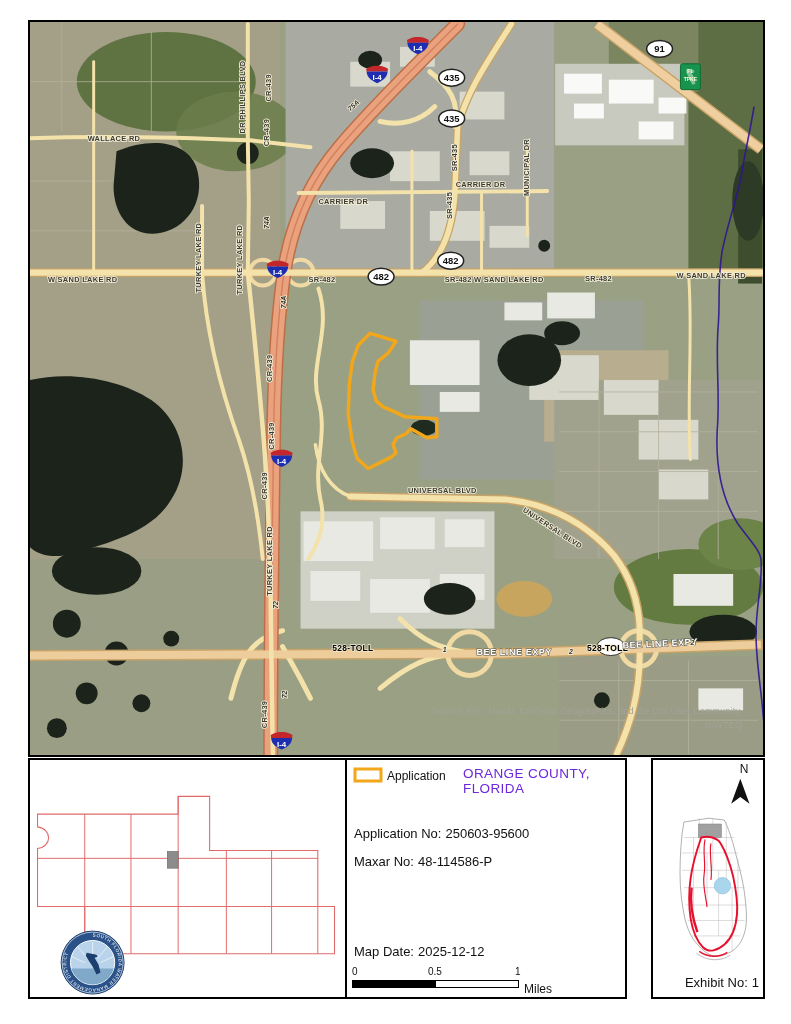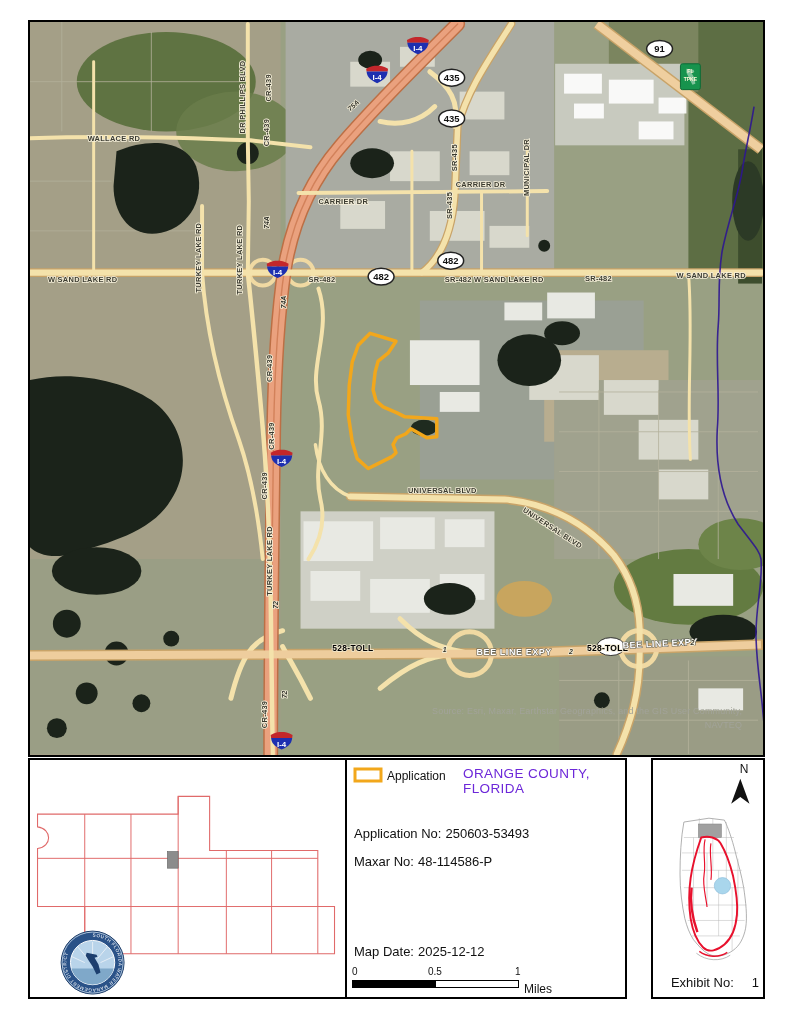--- a/index.html
+++ b/index.html
@@ -32,21 +32,21 @@
   .detail-line{position:absolute;left:7px;font-size:13px;color:#111;}
   .detail-line .lbl{margin-right:4px;}
   #scalebar{position:absolute;left:5px;top:206px;width:220px;height:32px;}
   #scalebar .tick{position:absolute;top:0;font-size:10px;color:#111;}
   #scalebar .bar{position:absolute;top:14px;left:0;width:167px;height:8px;border:1px solid #000;box-sizing:border-box;background:#fff;}
   #scalebar .bar-fill{position:absolute;left:0;top:0;width:50%;height:100%;background:#000;}
   #scalebar .unit{position:absolute;left:172px;top:16px;font-size:12px;color:#111;}
   
   #right-frame .north-n{position:absolute;left:80px;top:2px;width:22px;text-align:center;font-size:12px;color:#111;}
   .exhibit-line{position:absolute;right:4px;top:215px;font-size:13px;color:#111;}
-  .exhibit-line .lbl{margin-right:18px;}
+  .exhibit-line .lbl{margin-right:4px;}
 </style>
 </head>
 <body>
 
 <div id="map-frame" class="frame">
 <svg width="733" height="733" viewBox="28 20 737 737" preserveAspectRatio="none">
 
   <g>
     <rect x="28" y="20" width="737" height="737" fill="#99a083"></rect>
     <rect x="28" y="20" width="252" height="737" fill="#a49f87"></rect>
@@ -303,21 +303,21 @@
 </div>
 
 <div id="center-frame" class="frame">
   <svg class="legend-swatch" width="30" height="16" viewBox="0 0 30 16">
     <rect x="2" y="2" width="26" height="12" fill="#fff" stroke-width="3" stroke="#F2A71B"></rect>
   </svg>
   <span class="legend-label">Application</span>
   <span class="county-title">ORANGE COUNTY, FLORIDA</span>
 
   <div class="detail-line" style="top:66px">
-    <span class="lbl">Application No:</span><span>250603-53493</span>
+    <span class="lbl">Application No:</span><span>250603-95600</span>
   </div>
   <div class="detail-line" style="top:94px">
     <span class="lbl">Maxar No:</span><span>48-114586-P</span>
   </div>
   <div class="detail-line" style="top:184px">
     <span class="lbl">Map Date:</span><span>2025-12-12</span>
   </div>
 
   <div id="scalebar">
     <span class="tick" style="left:0">0</span>

